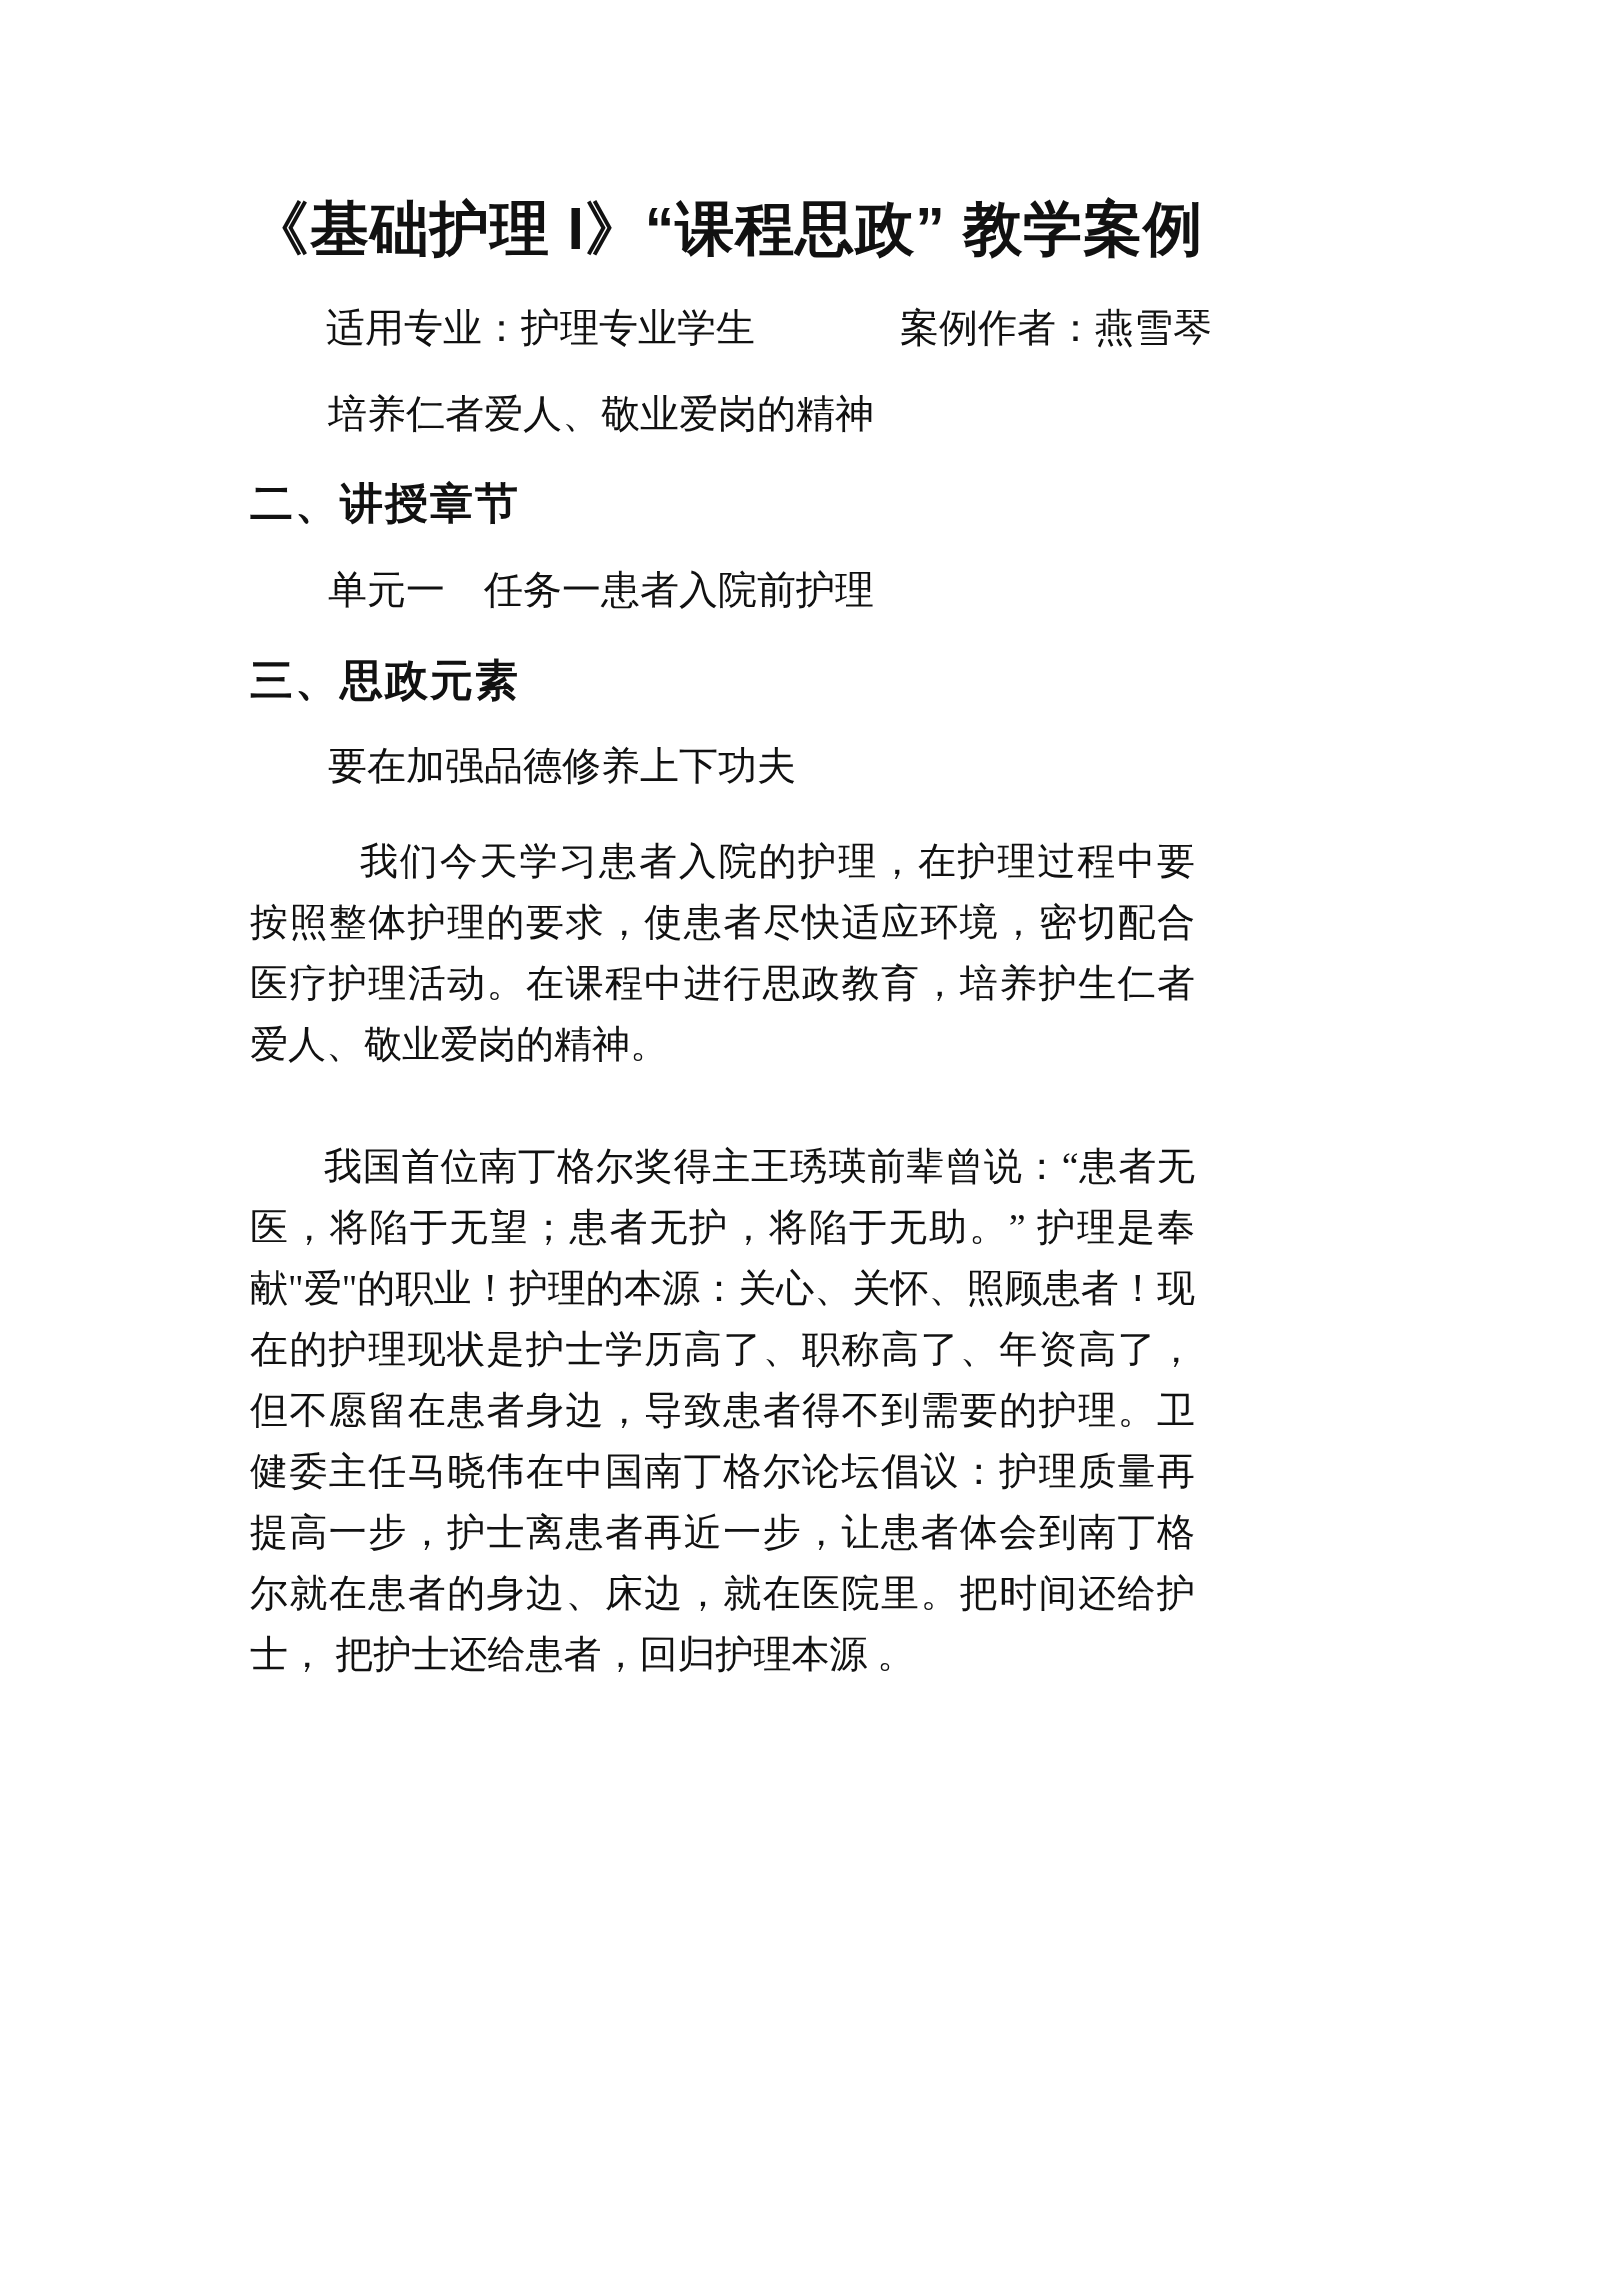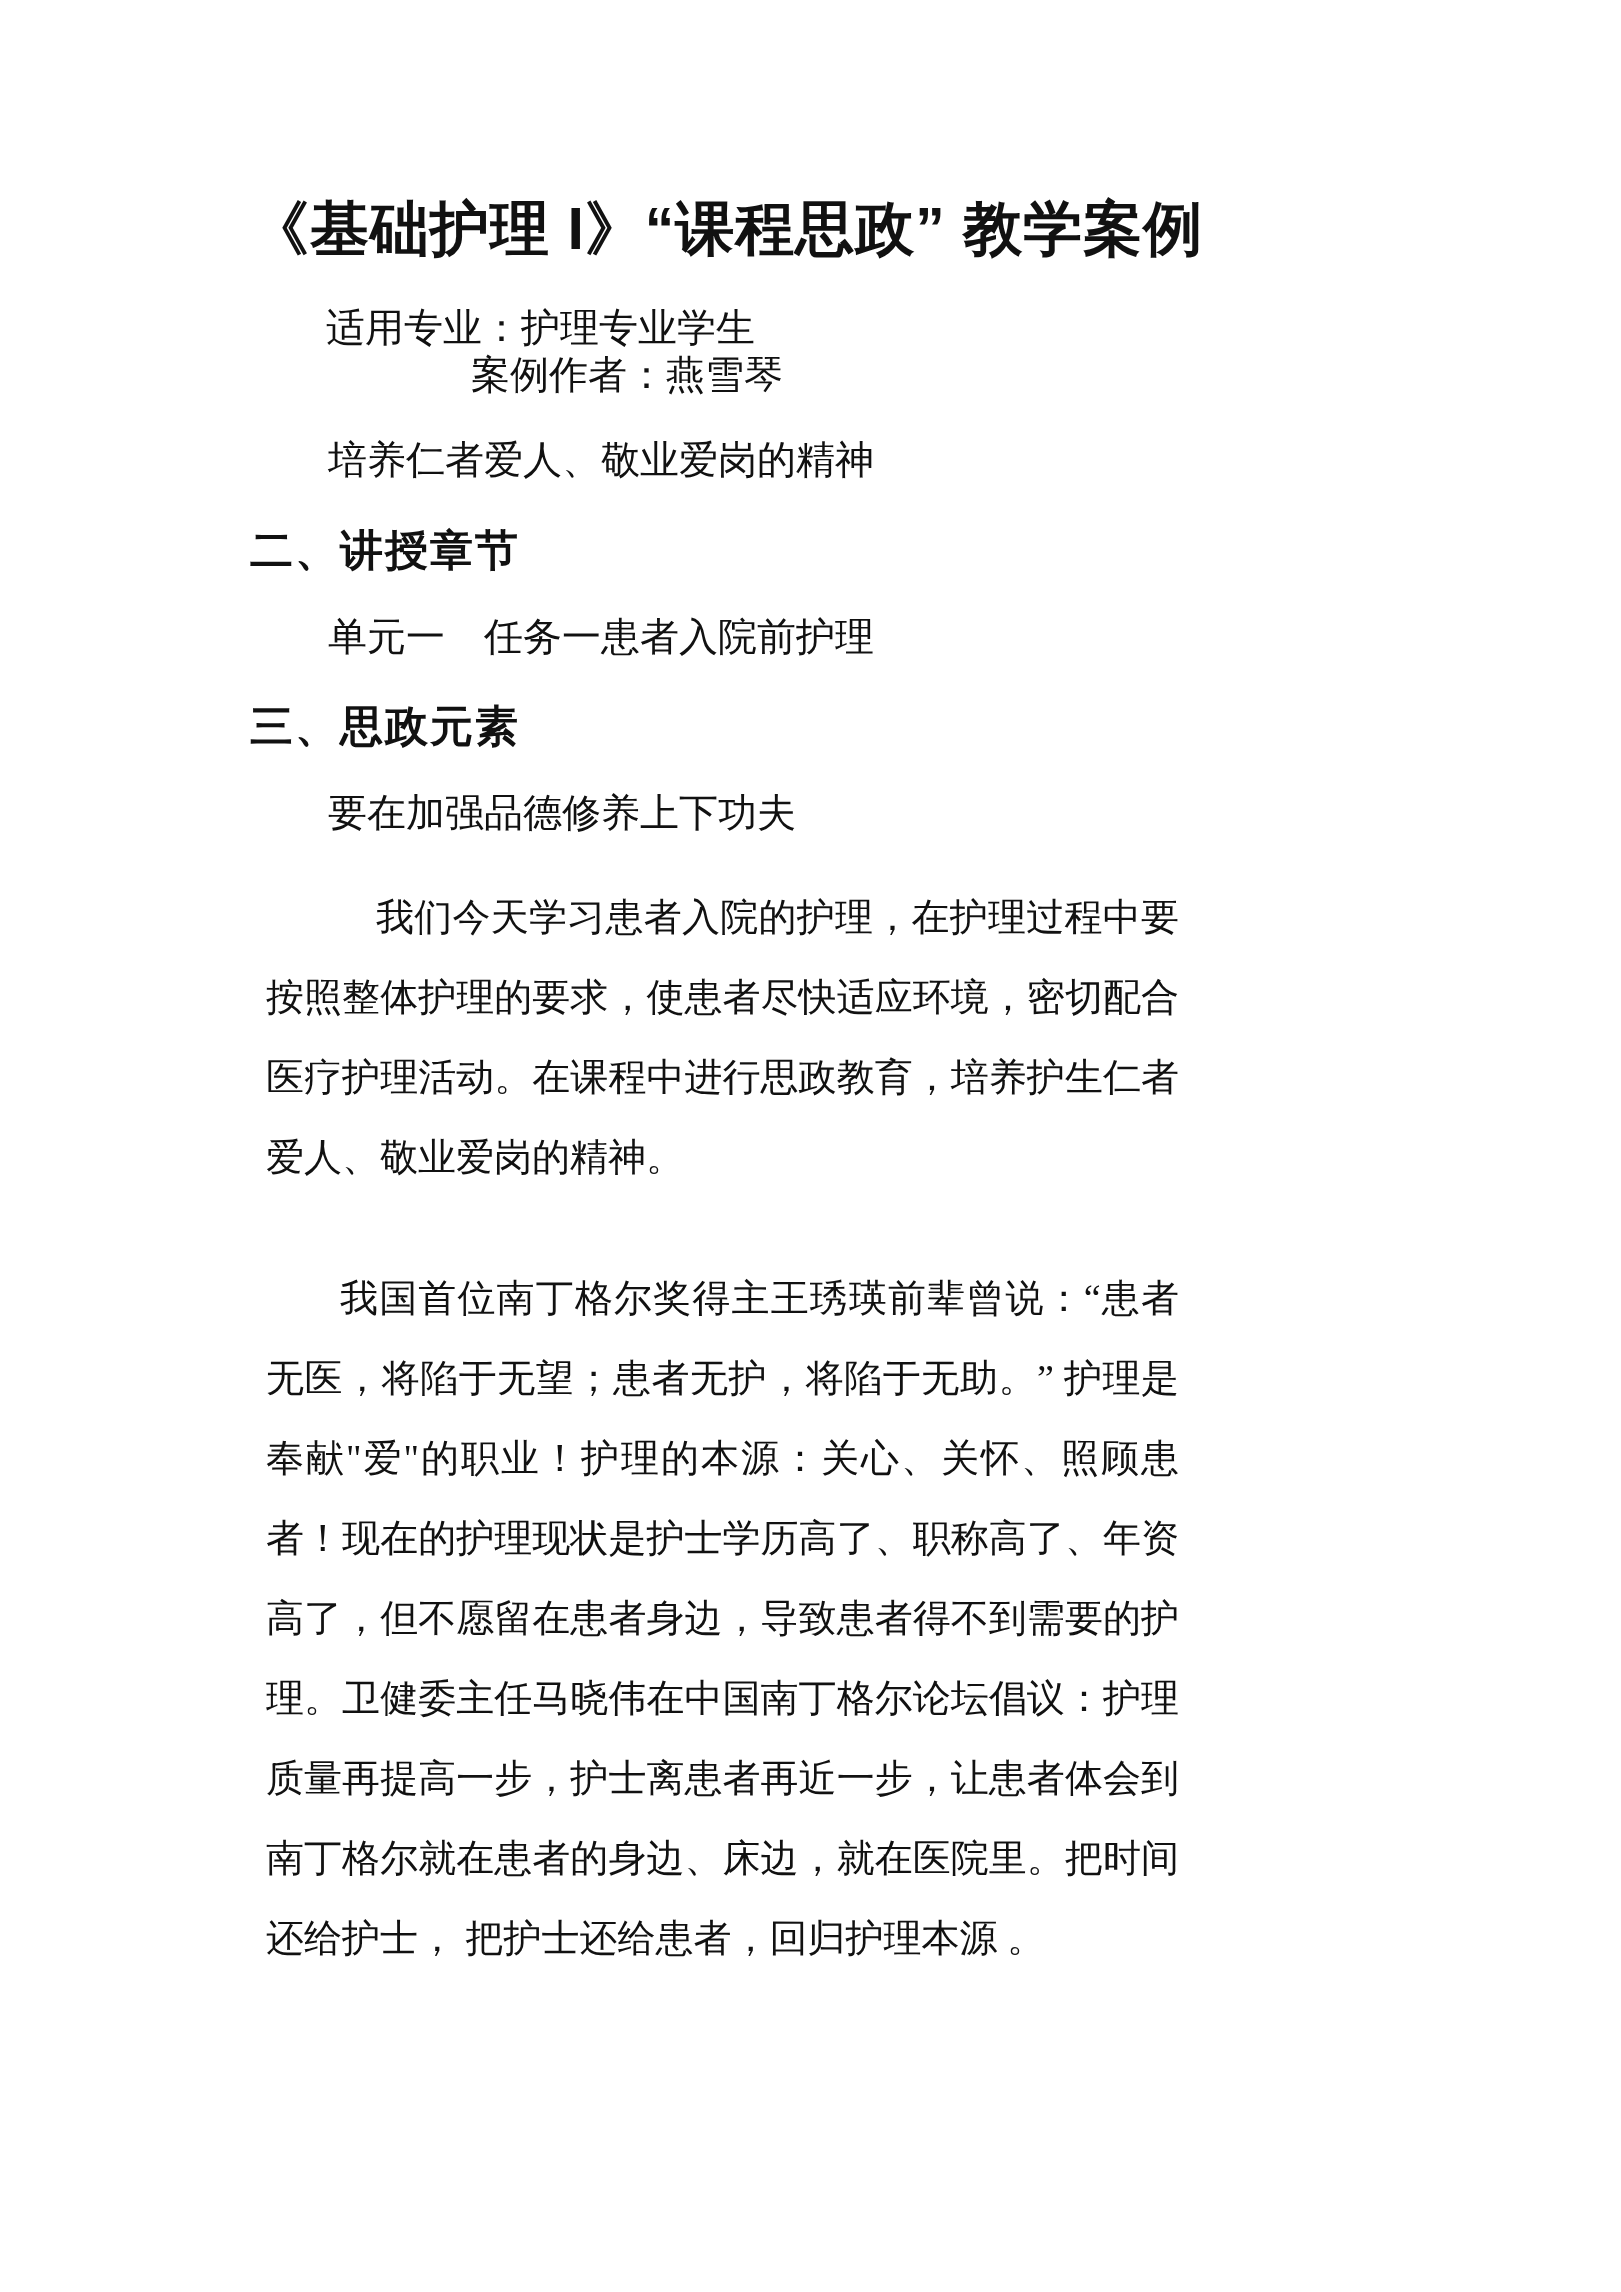--- a/index.html
+++ b/index.html
@@ -30,44 +30,43 @@
     letter-spacing: 1px;
     white-space: nowrap;
   }
   .meta-row {
     display: flex;
     margin-top: 41px;
     padding-left: 76px;
     font-size: 39px;
     line-height: 1.2;
     white-space: nowrap;
-    flex-direction: column;
   }
   .meta-author {
     margin-left: 145px;
   }
   .sec-heading {
     font-family: "Liberation Sans", "DejaVu Sans", sans-serif;
     font-size: 43px;
     font-weight: 700;
     line-height: 1.1;
     margin-top: 43px;
     letter-spacing: 2px;
   }
   .sec-content {
     font-size: 39px;
     line-height: 1.2;
     margin-top: 39px;
     padding-left: 78px;
   }
   .para {
     font-size: 38px;
-    line-height: 80px;
+    line-height: 61px;
     text-align: justify;
-    margin: 16px;
+    margin: 0;
   }
   .para-first {
     margin-top: 41px;
     text-indent: 110px;
   }
   .para-second {
     margin-top: 61px;
     text-indent: 74px;
   }
 </style>

